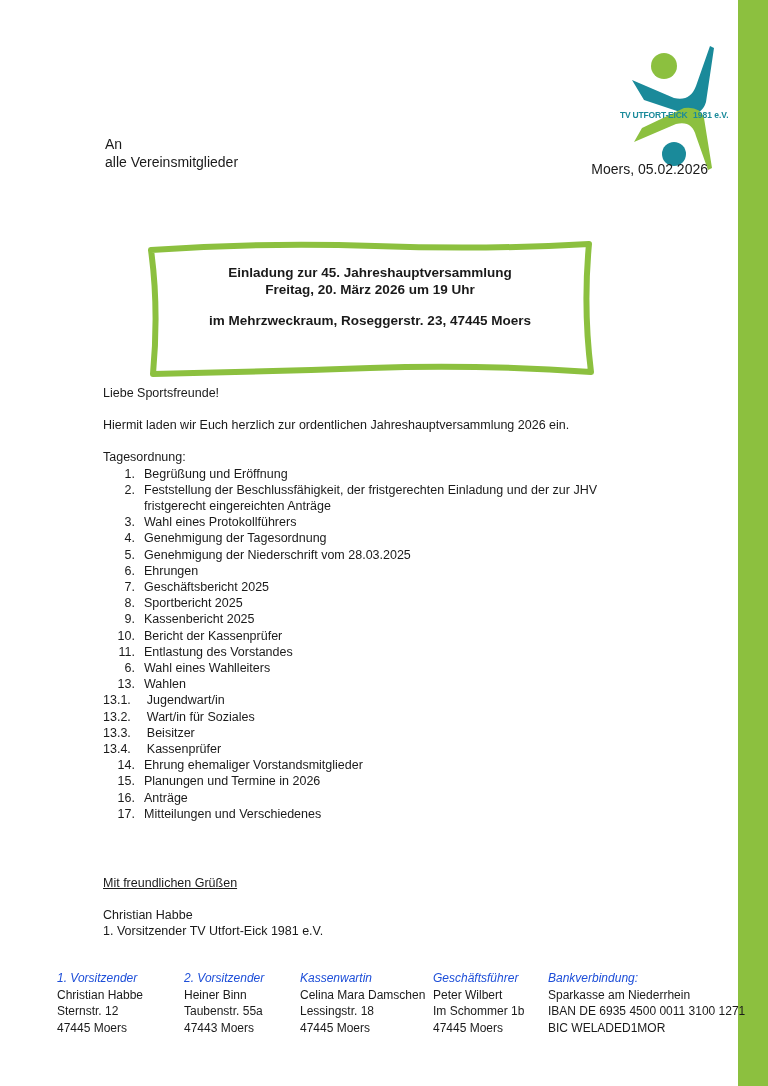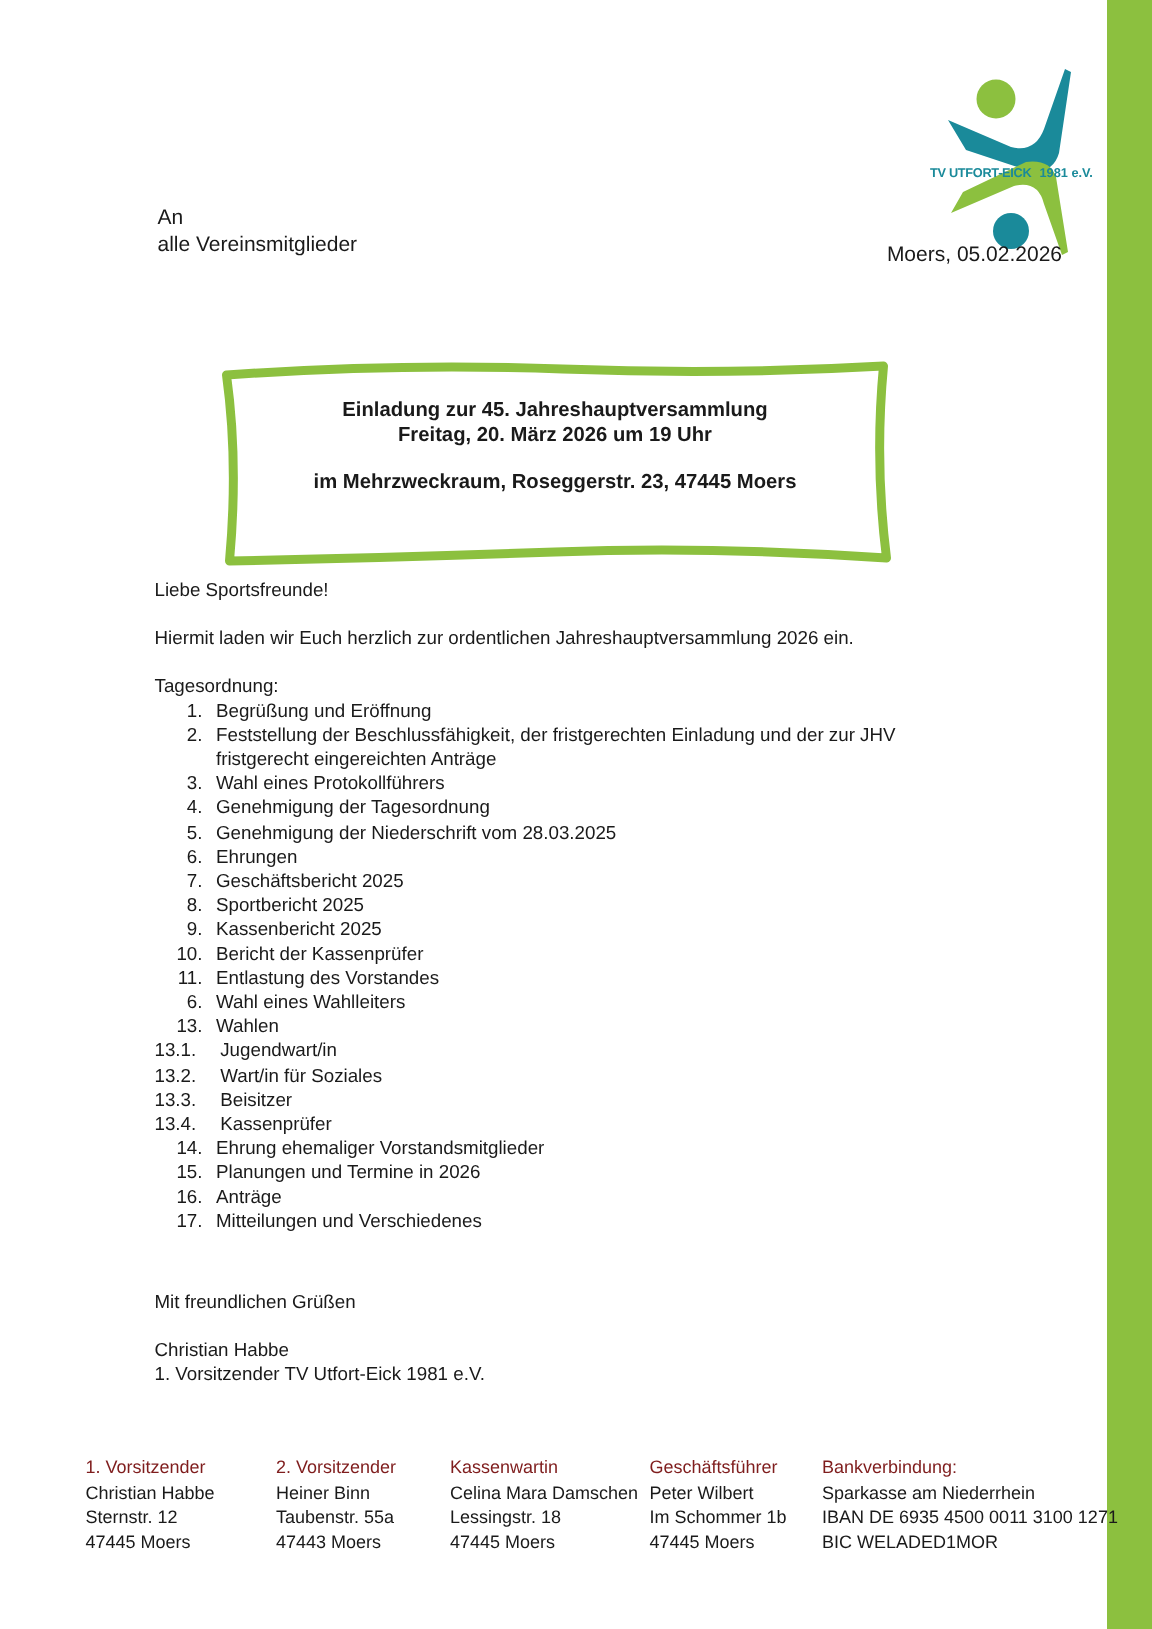--- a/index.html
+++ b/index.html
@@ -19,24 +19,24 @@
   .p { margin:0 0 16px 0; }
   .agenda { margin:0; padding:0; list-style:none; }
   .agenda li { display:flex; }
   .agenda .num { display:inline-block; width:22px; text-align:right; margin-left:0; }
   .agenda .lbl { display:inline-block; margin-left:9px; }
   .agenda li.main { padding-left:0; }
   .agenda li.main .num { width:32px; }
   .agenda li.sub .num { width:auto; }
   .agenda li.sub .lbl { margin-left:16px; }
   .agenda li.wrap .lbl { width:490px; }
-  .closing { margin-top:38px; }
+  .closing { margin-top:53px;text-decoration:underline; }
   .footer { position:absolute; top:970px; left:0; font-size:12px; line-height:16.5px; }
   .fcol { position:absolute; top:0; white-space:nowrap; }
-  .fcol .head { color:#7f1d1d; }
+  .fcol .head { color:#1d4ed8;font-style:italic; }
 </style>
 </head>
 <body>
 
 <div class="side-bar"></div>
 
 <svg class="logo" viewBox="0 0 118 130" width="118" height="130">
   <circle cx="52" cy="24" r="13" fill="#8cc03f"></circle>
   <path d="M20 38 L62 56 Q78 60 84 44 L98 4 L102 6 L94 60 Q90 74 74 72 L32 58 Z" fill="#1a8a9a"></path>
   <path d="M22 100 L64 82 Q80 78 84 94 L96 128 L100 126 L92 76 Q88 64 72 66 L30 86 Z" fill="#8cc03f"></path>

